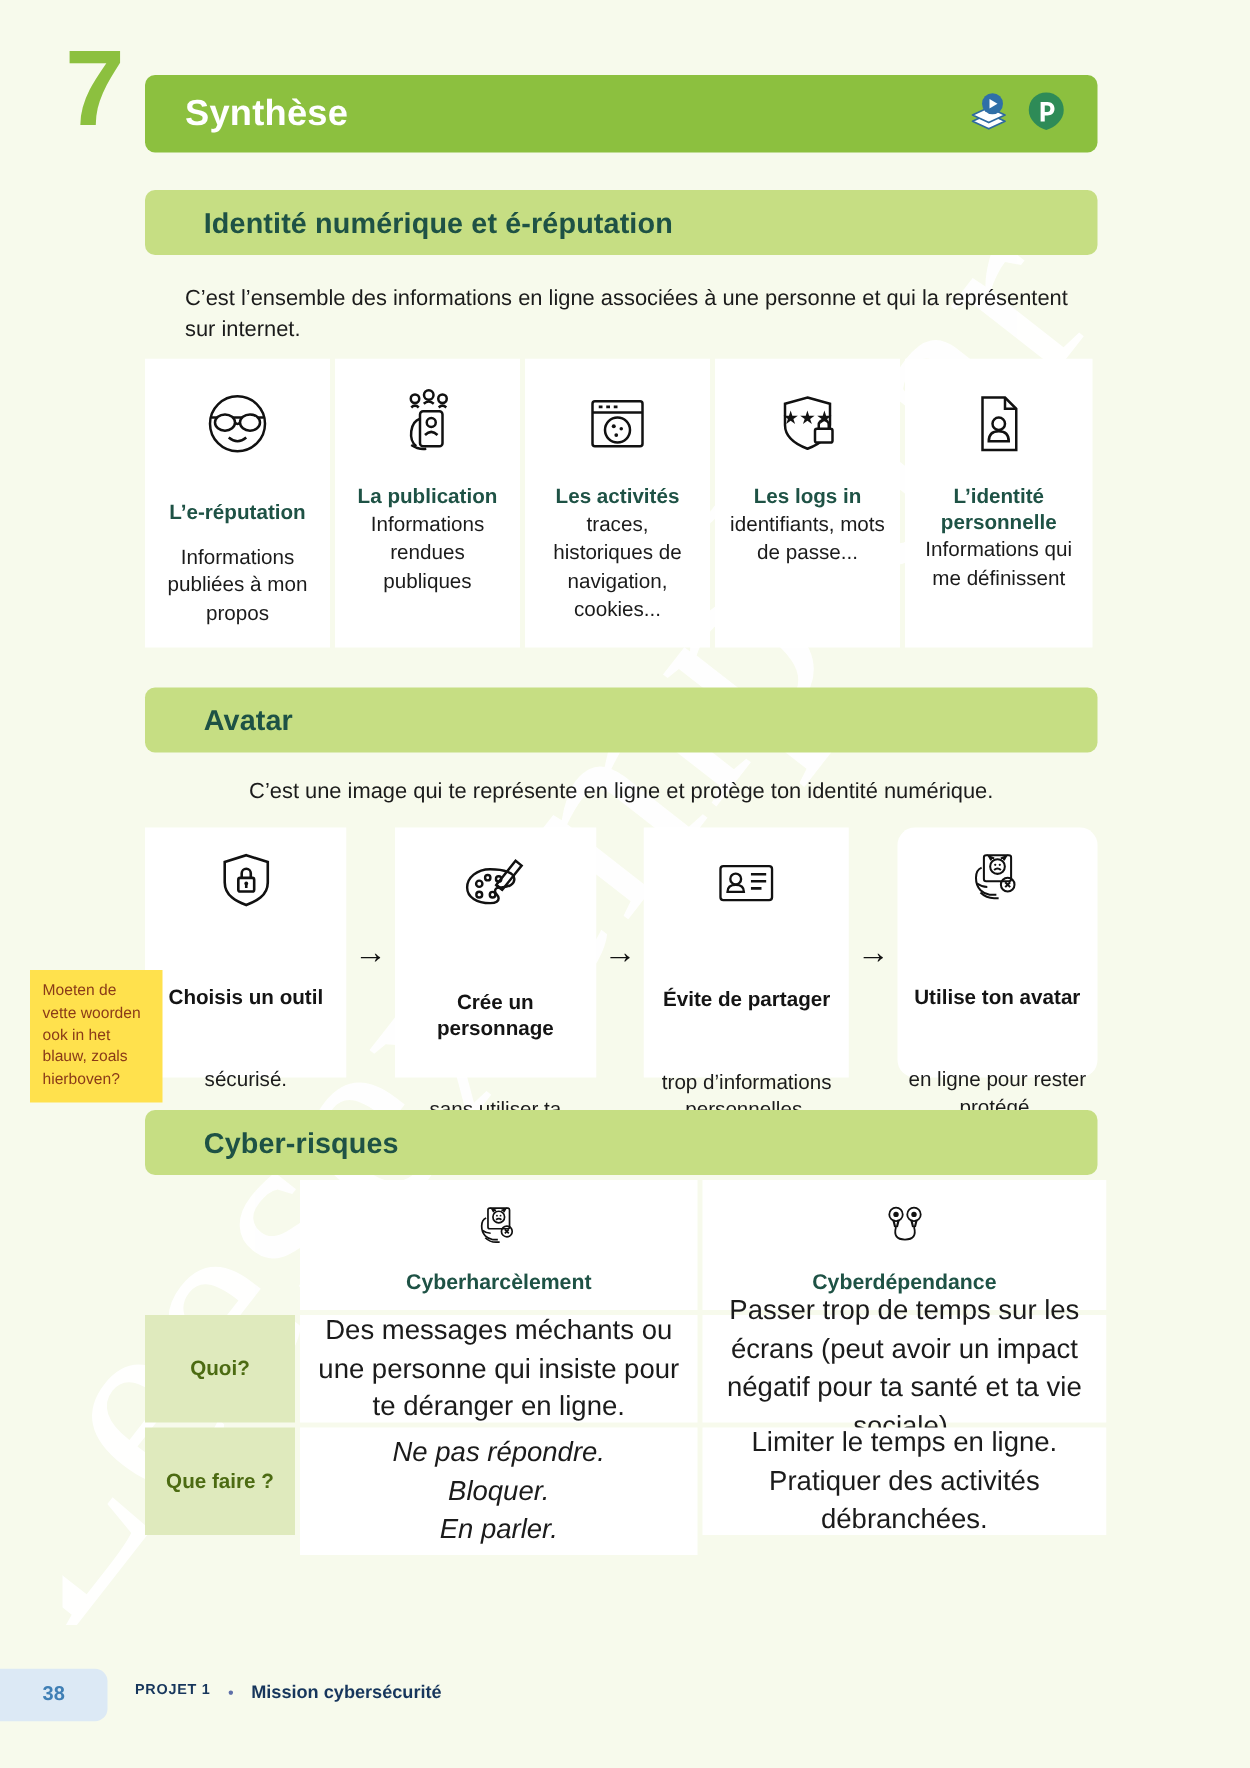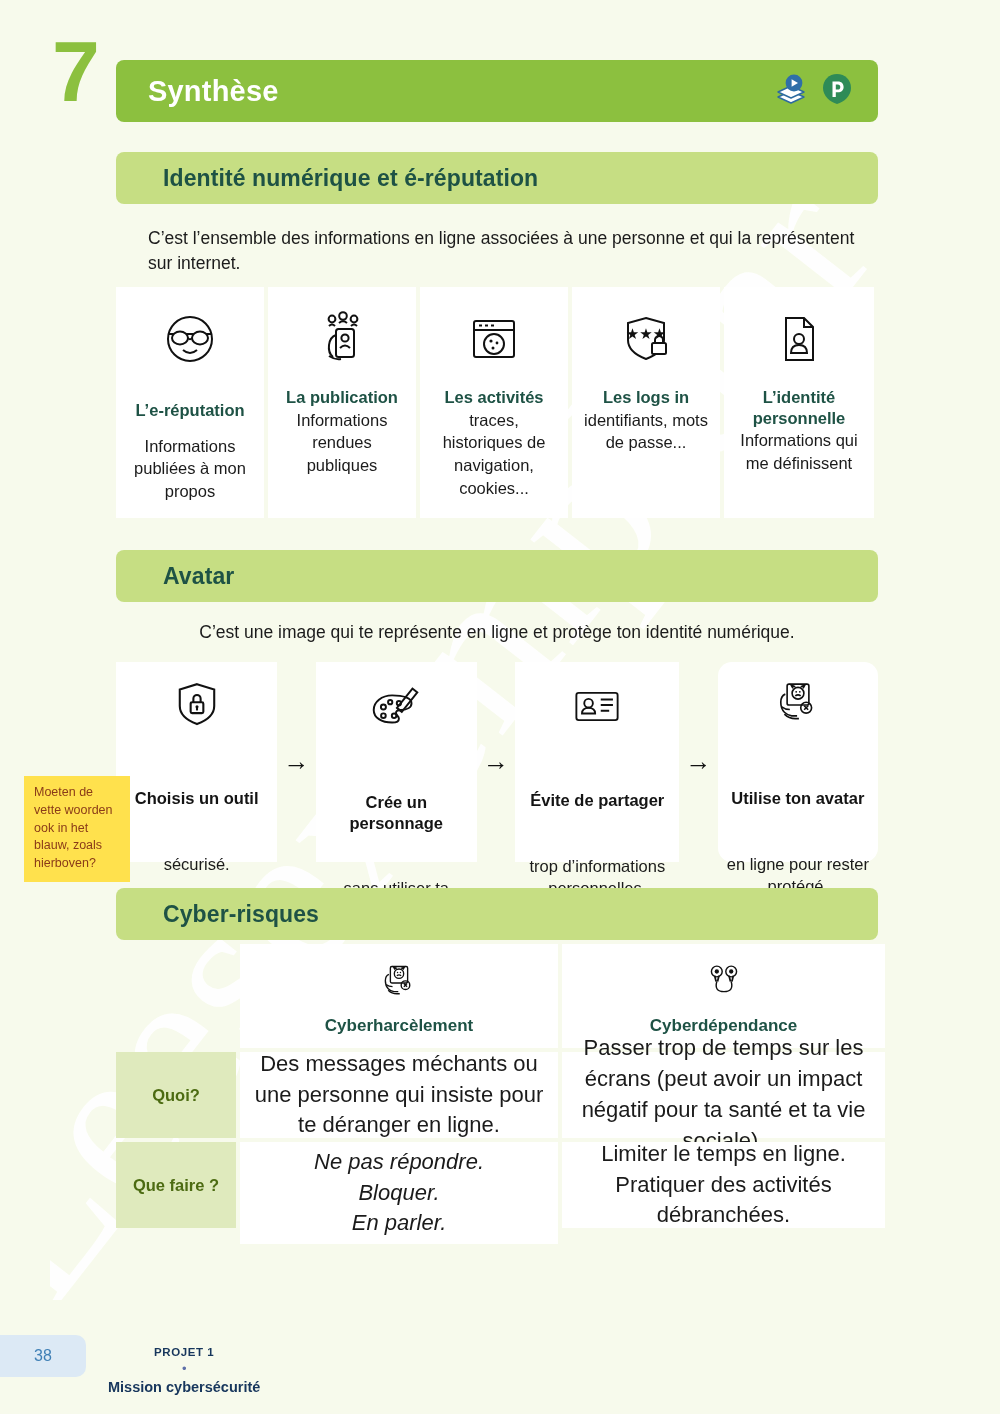--- a/index.html
+++ b/index.html
@@ -207,27 +207,27 @@
   .footer { position: absolute; left: 0; bottom: 0; width: 1000px; height: 80px; }
   .pagenum-box {
     position: absolute;
     left: 0; top: 1px;
     width: 86px; height: 42px;
     background: #dce9f5;
     border-top-right-radius: 10px;
     border-bottom-right-radius: 10px;
     display: flex; align-items: center; justify-content: center;
   }
-  .pagenum-box span { font-size: 16px; color: #3f7fb5; font-weight: normal; }
+  .pagenum-box span { font-size: 16px; color: #3f7fb5; font-weight: bold; }
   .footer-txt {
     position: absolute;
     left: 108px; top: 12px;
     font-size: 13.5px;
     color: #17365c;
-    display: flex; align-items: center; gap: 3px; flex-direction: column;
+    display: flex; align-items: flex-start; gap: 14px;
   }
   .footer-txt .proj { font-weight: bold; font-size: 11.5px; letter-spacing: .6px; }
   .footer-txt .dot { color: #5e6fa8; font-size: 13px; }
   .footer-txt .mis { font-weight: bold; font-size: 14.5px; }
 </style>
 </head>
 <body>
 
 <div id="watermark">
   <span>Leesexemplaar</span>

